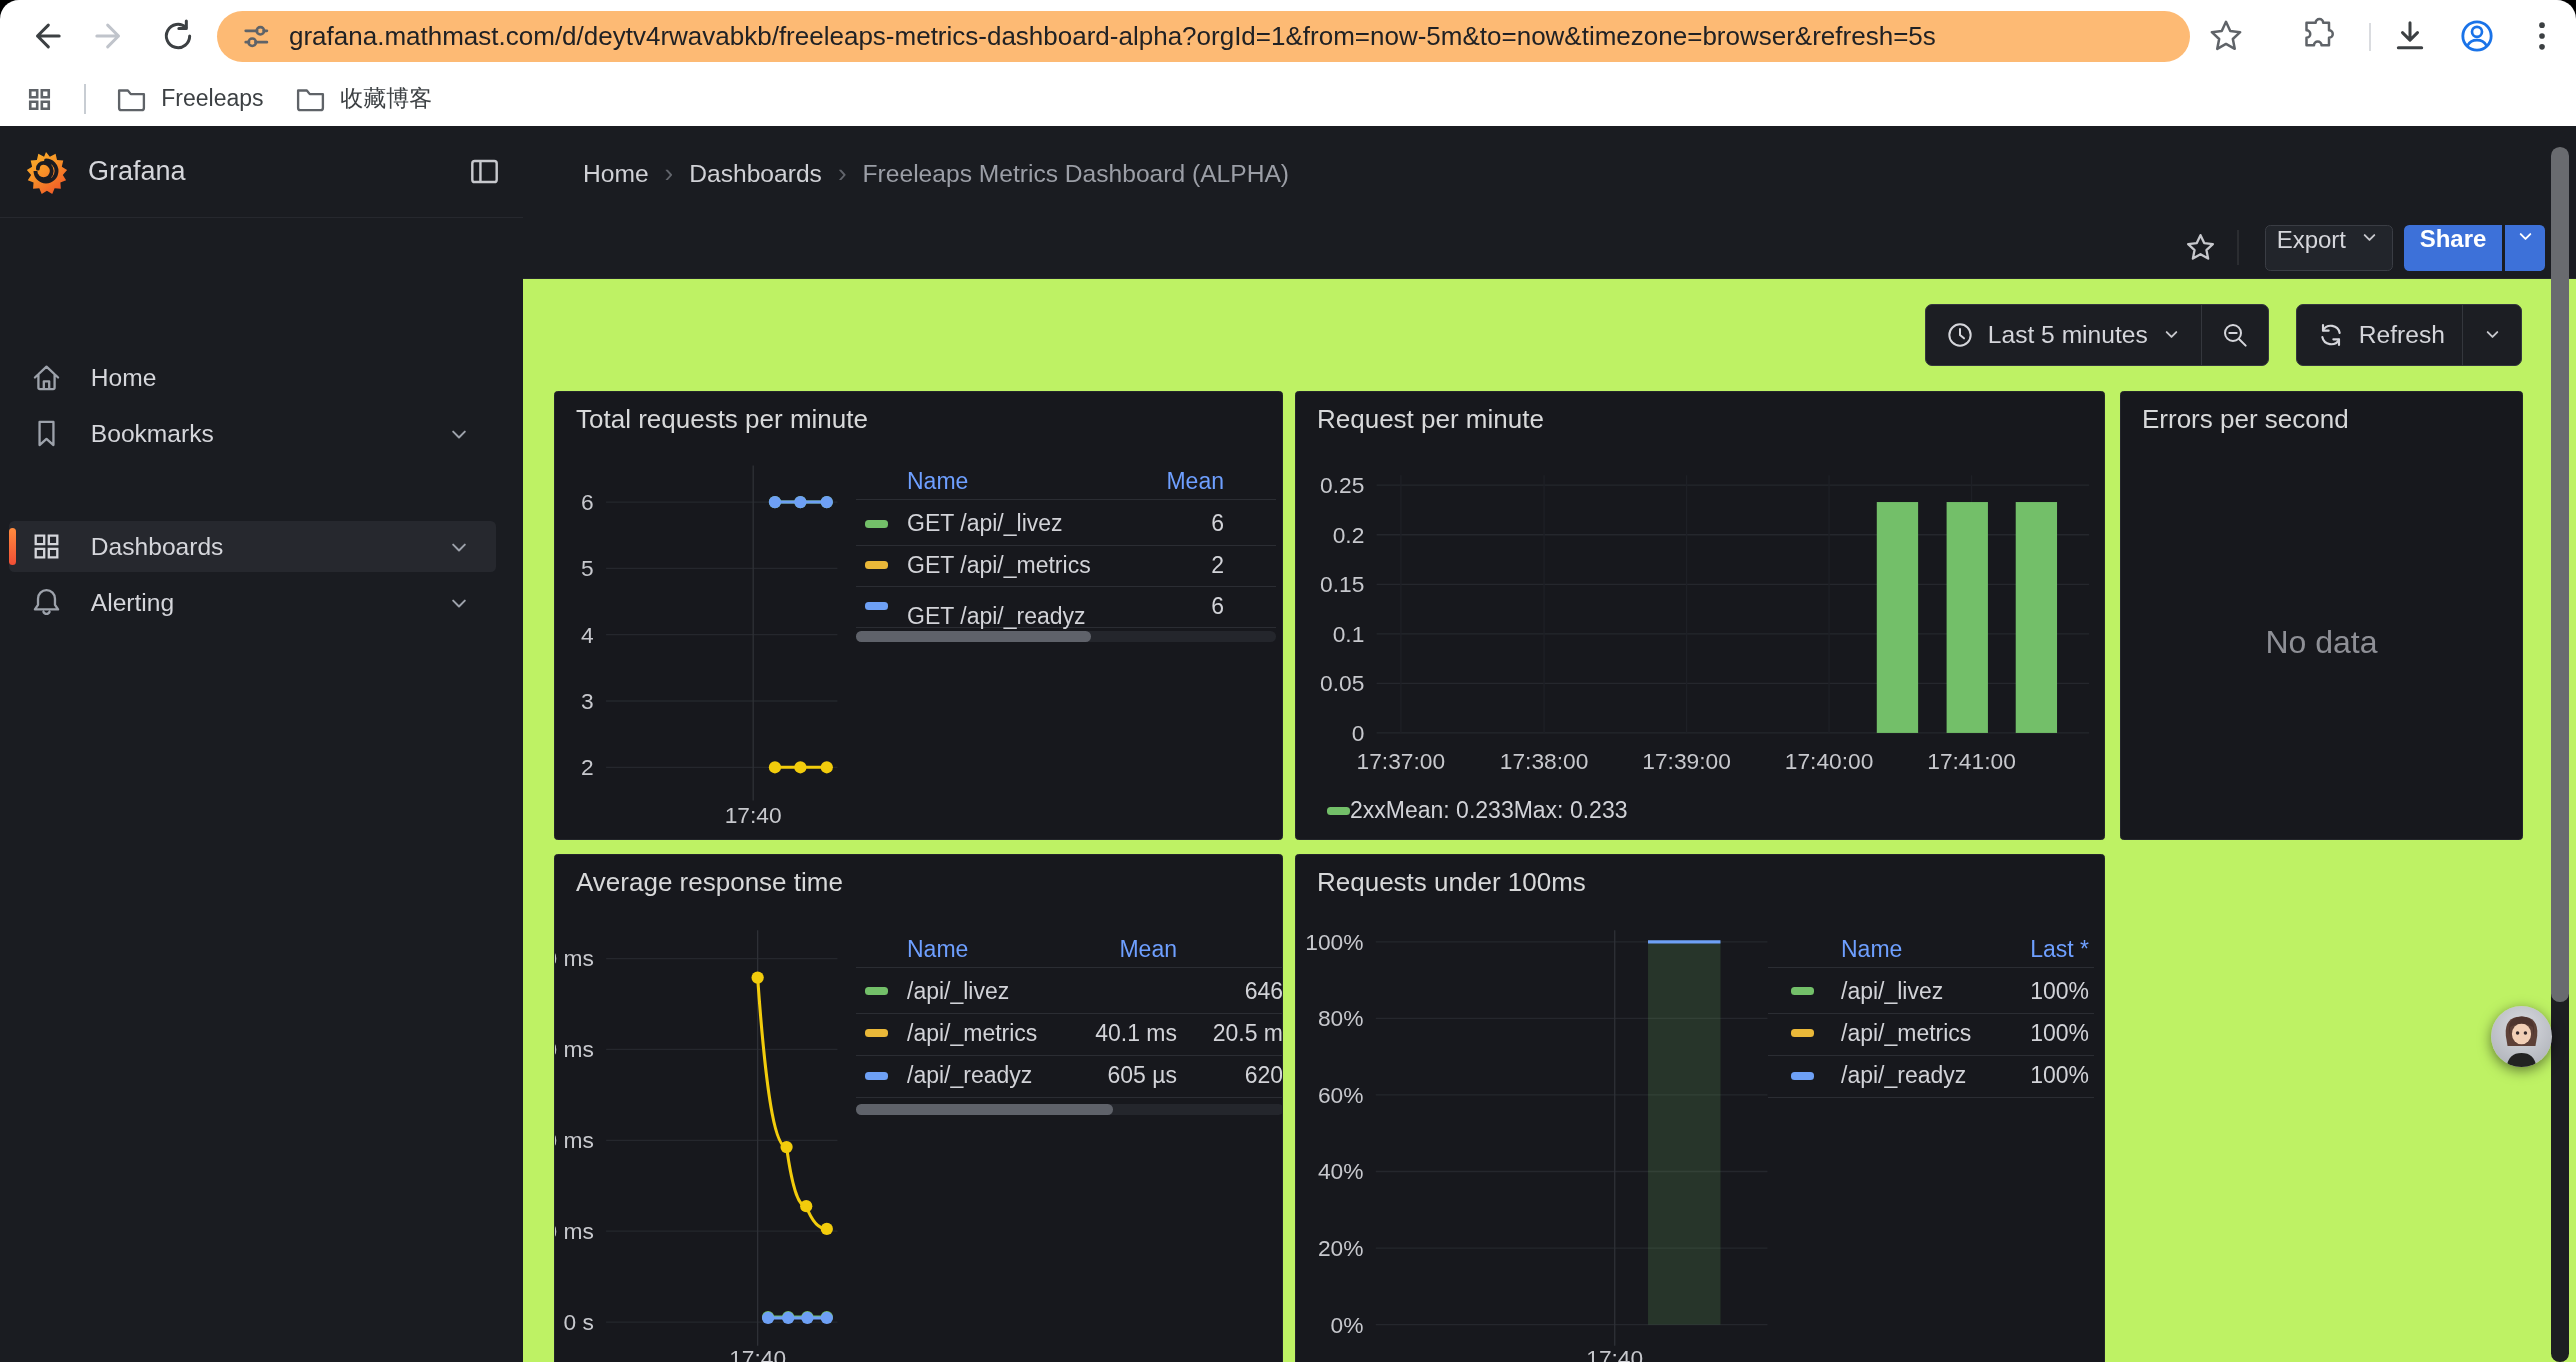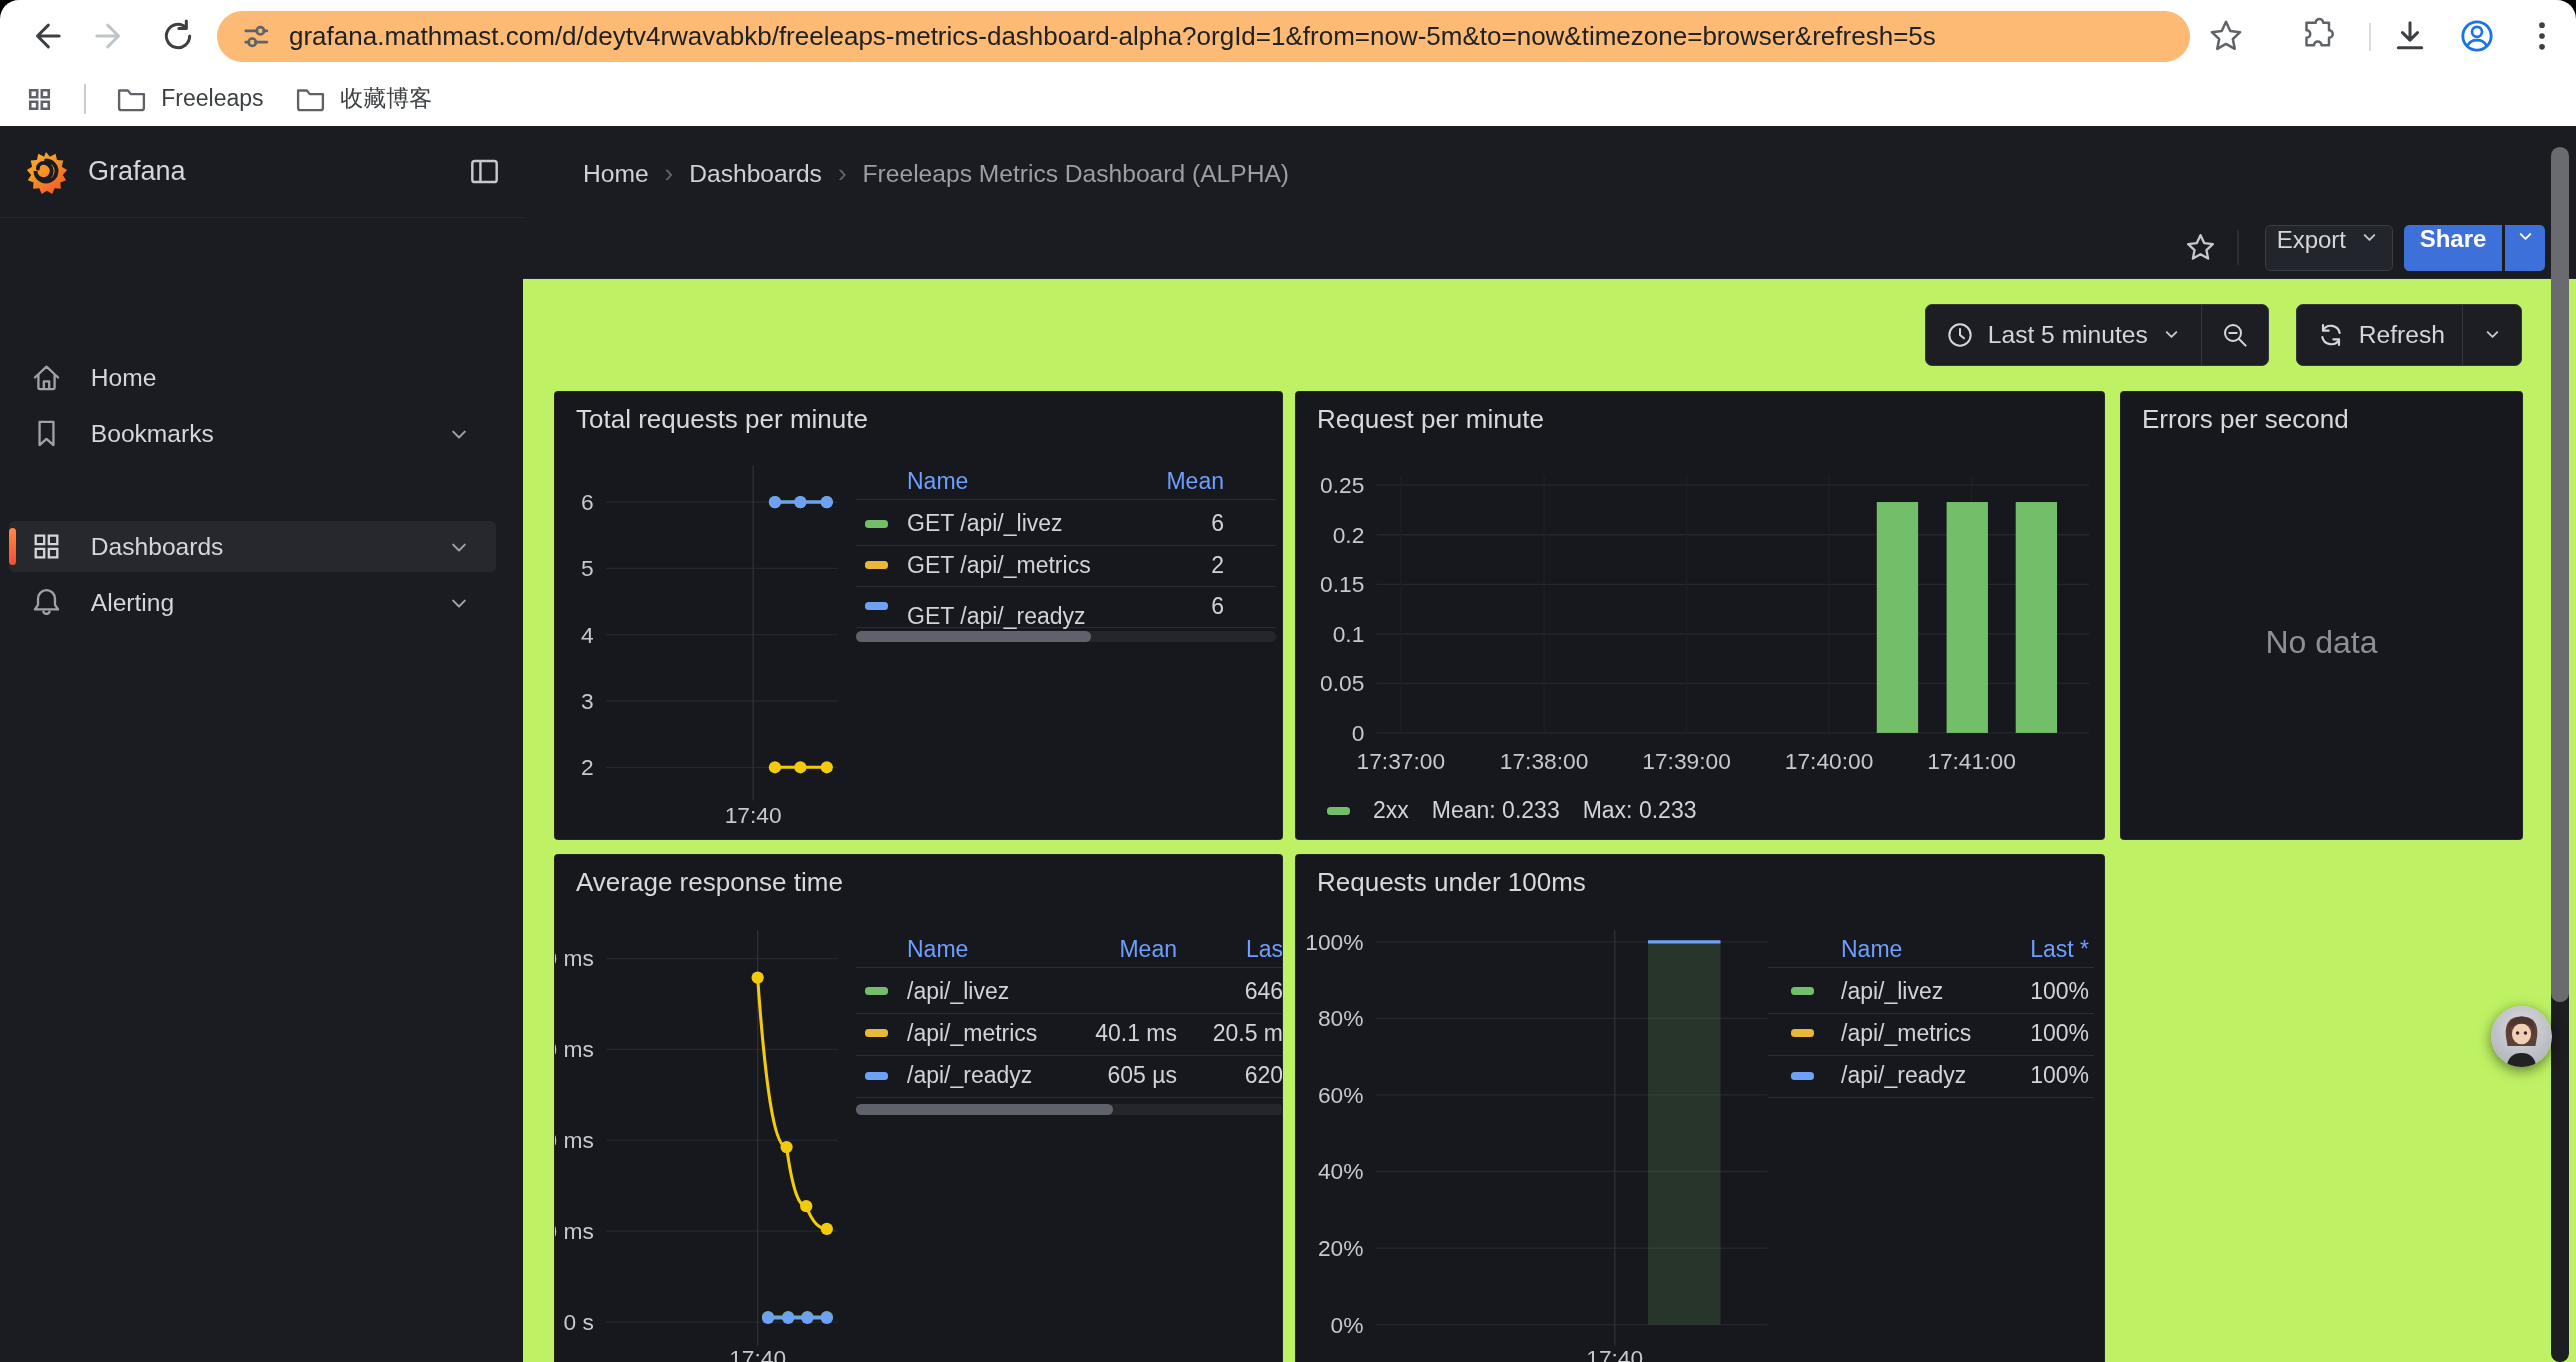--- a/index.html
+++ b/index.html
@@ -37,21 +37,21 @@
   .ctrl .divider{width:0.9px;background:#34373d;}
   .panel{position:absolute;background:#17181d;border:0.9px solid #23252a;border-radius:3.5px;box-sizing:border-box;overflow:hidden;}
   .panel-title{position:absolute;left:21px;top:12.3px;font-size:26px;font-weight:500;color:#d8d9da;}
   .nodata{position:absolute;left:0;right:0;top:52%;text-align:center;font-size:32px;color:#8e8f96;}
   .lg-head{position:absolute;font-size:23px;font-weight:500;color:#6e9fff;}
   .lg-txt{position:absolute;font-size:23px;color:#d2d3d8;white-space:nowrap;}
   .lg-sep{position:absolute;height:0.9px;background:#2b2d33;}
   .lg-sw{position:absolute;width:23px;height:8px;border-radius:3.5px;}
   .lg-sb{position:absolute;height:11.4px;border-radius:5.3px;background:#24262c;}
   .lg-sb .th{position:absolute;left:0;top:0;height:11.4px;border-radius:5.3px;background:#5f626a;}
-  .inline-legend{position:absolute;display:flex;align-items:center;gap:23px;font-size:23px;color:#d2d3d8;}
+  .inline-legend{position:absolute;display:flex;align-items:center;font-size:23px;color:#d2d3d8;}
   .inline-legend .sw{width:23px;height:8px;border-radius:3.5px;}
   svg{display:block;}
   
   #pg-track{left:2551px;top:147px;width:18.4px;height:1215px;background:#1d1e21;border-radius:8.8px;}
   #pg-thumb{left:2551px;top:147px;width:18.4px;height:855px;background:#696b6f;border-radius:8.8px;}
   #assistant{left:2491px;top:1006px;width:61px;height:61px;border-radius:50%;background:radial-gradient(circle at 50% 35%,#d9dbe0,#a9acb4);box-shadow:0 3.5px 12.3px rgba(0,0,0,.5);overflow:hidden;}
 </style>
 </head>
 <body>
 
@@ -358,21 +358,20 @@
             <circle cx="286.36" cy="400.78993435448575" r="7" fill="#f2cc0c"></circle>
             <circle cx="309.856" cy="426.7199124726477" r="7" fill="#f2cc0c"></circle>
             <path d="M242.79999999999998 528.3654266958424 L265.76800000000003 528.3654266958424 L287.68 528.3654266958424 L309.856 528.3654266958424" stroke="#6ea0f5" stroke-width="3.5" fill="none"></path>
             <circle cx="242.79999999999998" cy="528.3654266958424" r="7" fill="#6ea0f5"></circle>
             <circle cx="265.76800000000003" cy="528.3654266958424" r="7" fill="#6ea0f5"></circle>
             <circle cx="287.68" cy="528.3654266958424" r="7" fill="#6ea0f5"></circle>
             <circle cx="309.856" cy="528.3654266958424" r="7" fill="#6ea0f5"></circle>
           </svg>
           <div class="lg-head" style="left: 352px; top: 81px;">Name</div>
           <div class="lg-head" style="left: 0px; top: 81px; width: 622px; text-align: right;">Mean</div>
-          <div class="lg-head" style="left: 0px; top: 81px; width: 728px; text-align: right;">Las</div>
           <div class="lg-sep" style="left: 301px; top: 112px; width: 428px;"></div>
           <div class="lg-sep" style="left: 301px; top: 158px; width: 428px;"></div>
           <div class="lg-sep" style="left: 301px; top: 200px; width: 428px;"></div>
           <div class="lg-sep" style="left: 301px; top: 242px; width: 428px;"></div>
           <div class="lg-sw" style="left: 310px; top: 132px; background: rgb(115, 191, 105);"></div>
           <div class="lg-txt" style="left: 352px; top: 123px;">/api/_livez</div>
           <div class="lg-txt" style="left: 0px; top: 123px; width: 728px; text-align: right;">646</div>
           <div class="lg-sw" style="left: 310px; top: 174px; background: rgb(234, 184, 57);"></div>
           <div class="lg-txt" style="left: 352px; top: 165px;">/api/_metrics</div>
           <div class="lg-txt" style="left: 0px; top: 165px; width: 622px; text-align: right;">40.1 ms</div>

